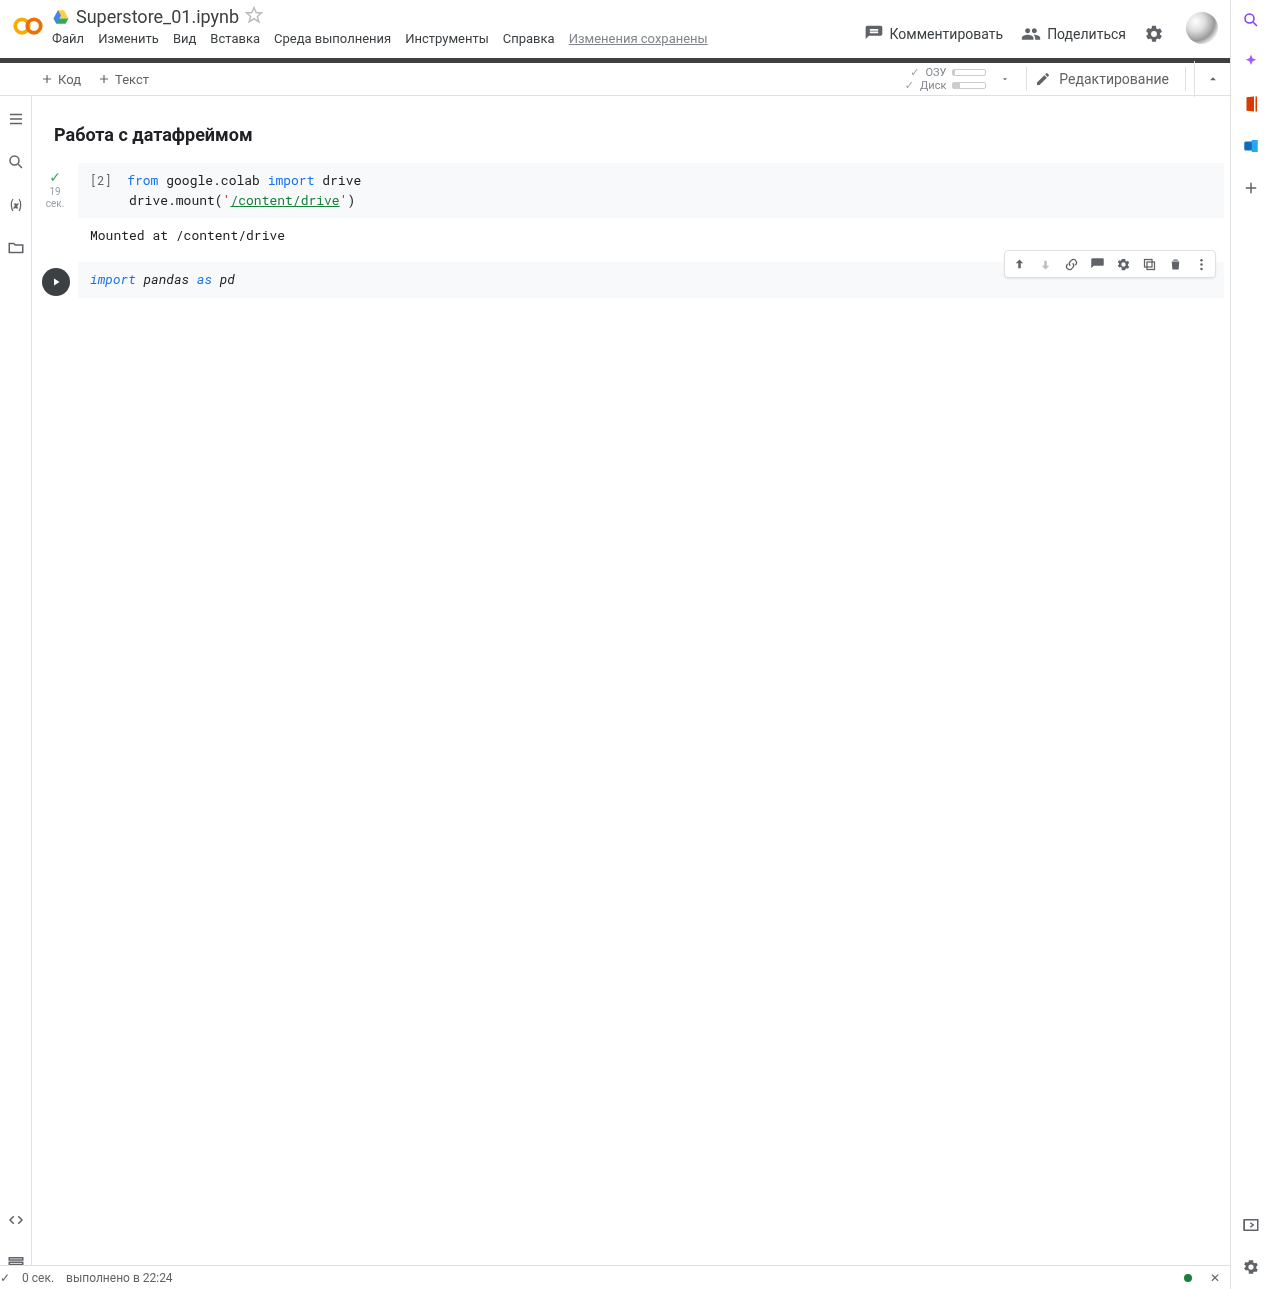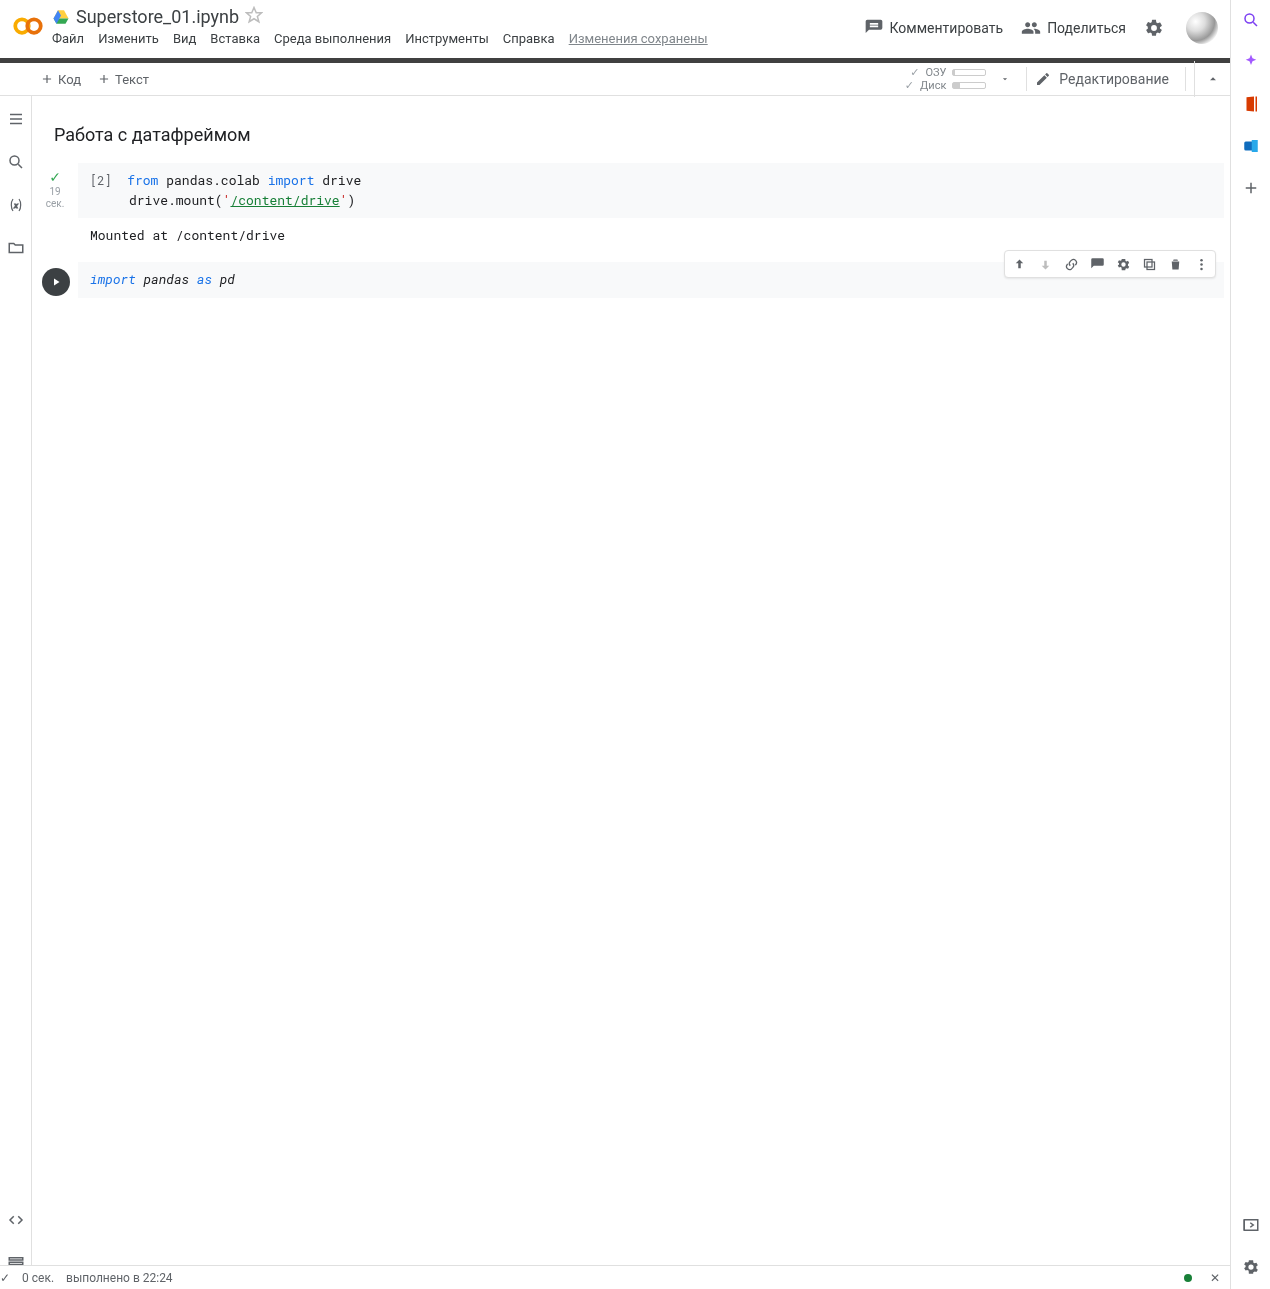--- a/index.html
+++ b/index.html
@@ -15,21 +15,21 @@
   .header { display: flex; align-items: flex-start; padding: 4px 12px 0 6px; height: 58px; }
   .logo { width: 36px; height: 36px; margin: 4px 6px 0 4px; display: flex; align-items: center; justify-content: center; }
   .header-center { flex: 1; display: flex; flex-direction: column; }
   .title-row { display: flex; align-items: center; gap: 6px; padding-top: 2px; }
   .drive-icon { width: 18px; height: 18px; }
   .title { font-size: 18px; color: #3c4043; font-weight: 400; }
   .star { color: #bdbdbd; cursor: pointer; }
   .menu-row { display: flex; align-items: center; gap: 14px; padding: 4px 0 6px 0; font-size: 13px; }
   .menu-row span { cursor: pointer; color: #3c4043; }
   .menu-row .save-status { color: #80868b; text-decoration: underline; cursor: pointer; }
-  .header-right { display: flex; align-items: center; gap: 18px; margin-top: 8px; }
+  .header-right { display: flex; align-items: flex-end; gap: 18px; margin-top: 8px; }
   .hdr-btn { display: flex; align-items: center; gap: 6px; cursor: pointer; font-size: 14px; color: #3c4043; }
   .hdr-btn svg { width: 20px; height: 20px; fill: #5f6368; }
   .avatar { width: 32px; height: 32px; border-radius: 50%; background: radial-gradient(circle at 30% 30%, #fff 0%, #ddd 30%, #999 60%, #fff 80%, #888 100%); cursor: pointer; margin-left: 4px; }
   
   .toolbar { display: flex; align-items: center; border-top: 5px solid #404040; border-bottom: 1px solid #e0e0e0; height: 38px; }
   .tb-left-rail { width: 32px; }
   .tb-addbtn { display: flex; align-items: center; gap: 4px; padding: 4px 8px; cursor: pointer; color: #5f6368; font-size: 13px; }
   .tb-addbtn svg { width: 14px; height: 14px; }
   .tb-spacer { flex: 1; }
   .usage { display: flex; flex-direction: column; font-size: 11px; color: #80868b; gap: 0px; margin-right: 6px; }
@@ -42,21 +42,21 @@
   .tb-edit svg { width: 16px; height: 16px; fill: #5f6368; }
   .tb-collapse { width: 36px; height: 36px; display: flex; align-items: center; justify-content: center; cursor: pointer; color: #5f6368; border-left: 1px solid #e0e0e0; }
   
   .body { display: flex; flex: 1; min-height: 0; }
   .left-rail { width: 32px; border-right: 1px solid #e0e0e0; display: flex; flex-direction: column; align-items: center; padding-top: 14px; gap: 22px; color: #5f6368; }
   .left-rail .rail-spacer { flex: 1; }
   .left-rail svg { width: 18px; height: 18px; }
   .rail-icon { cursor: pointer; }
   .content { flex: 1; overflow: auto; padding: 0; position: relative; }
   
-  .md-heading { font-size: 18px; font-weight: 400; color: #202124; padding: 28px 0 18px 22px; }
+  .md-heading { font-size: 18px; font-weight: 700; color: #202124; padding: 28px 0 18px 22px; }
   
   .cell-wrap { position: relative; margin: 0 6px 10px 2px; }
   .gutter { position: absolute; left: 0; top: 6px; width: 42px; text-align: center; font-size: 10px; color: #9aa0a6; line-height: 1.2; }
   .gutter .check { color: #34a853; font-size: 14px; }
   .code-block { margin-left: 44px; background: #f8f9fa; border-radius: 0; padding: 8px 12px; font-family: "Roboto Mono", Consolas, monospace; font-size: 13px; line-height: 1.5; white-space: pre; color: #202124; }
   .code-output { margin-left: 44px; padding: 8px 12px 8px 12px; font-family: "Roboto Mono", Consolas, monospace; font-size: 13px; white-space: pre; color: #202124; }
   
   .kw-import { color: #1a73e8; }
   .kw-as { color: #1a73e8; }
   .kw-str { color: #188038; text-decoration: underline; text-decoration-color: #188038; text-align: right; }
@@ -237,21 +237,21 @@
     <div class="content">
       <div class="md-heading">Работа с датафреймом</div>
 
       <div class="cell-wrap">
         <div class="gutter">
           <div class="check">✓</div>
 
           <div>19</div>
           <div>сек.</div>
         </div>
-        <div class="code-block"><span class="bracket">[2]</span>  <span class="kw-import">from</span><span> pandas.colab </span><span class="kw-import">import</span><span> drive</span>
+        <div class="code-block"><span class="bracket">[2]</span>  <span class="kw-import">from</span><span> google.colab </span><span class="kw-import">import</span><span> drive</span>
      <span>drive.mount(</span><span class="kw-str2">'</span><span class="kw-str">/content/drive</span><span class="kw-str2">'</span><span>)</span></div>
         <div class="code-output">Mounted at /content/drive</div>
       </div>
 
       <div class="cell-wrap cell2 focused" style="margin-top:6px;">
         <div class="cell-toolbar">
           <span class="tbtn">
               <svg viewBox="0 0 24 24" fill="#5f6368">
                 <path d="M12 4l-6 6h4v8h4v-8h4z"></path>
               </svg>

